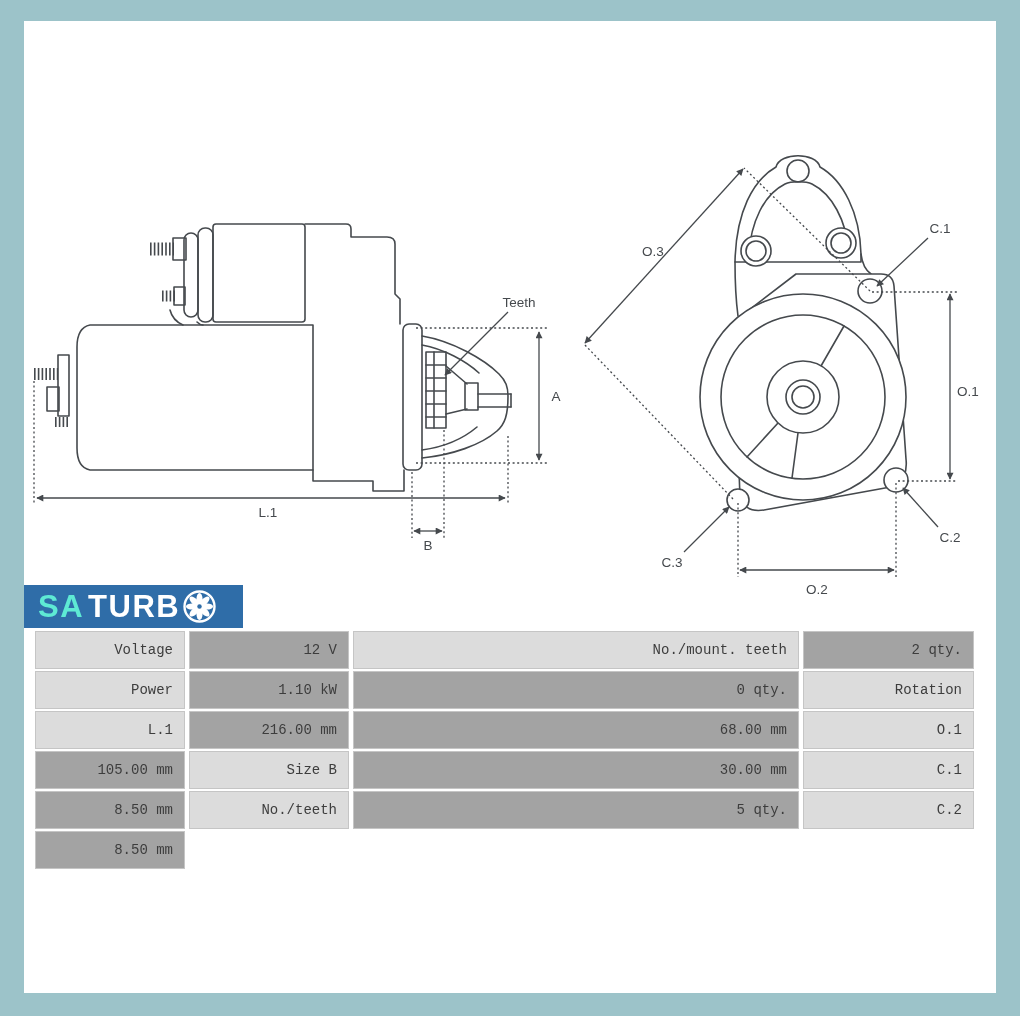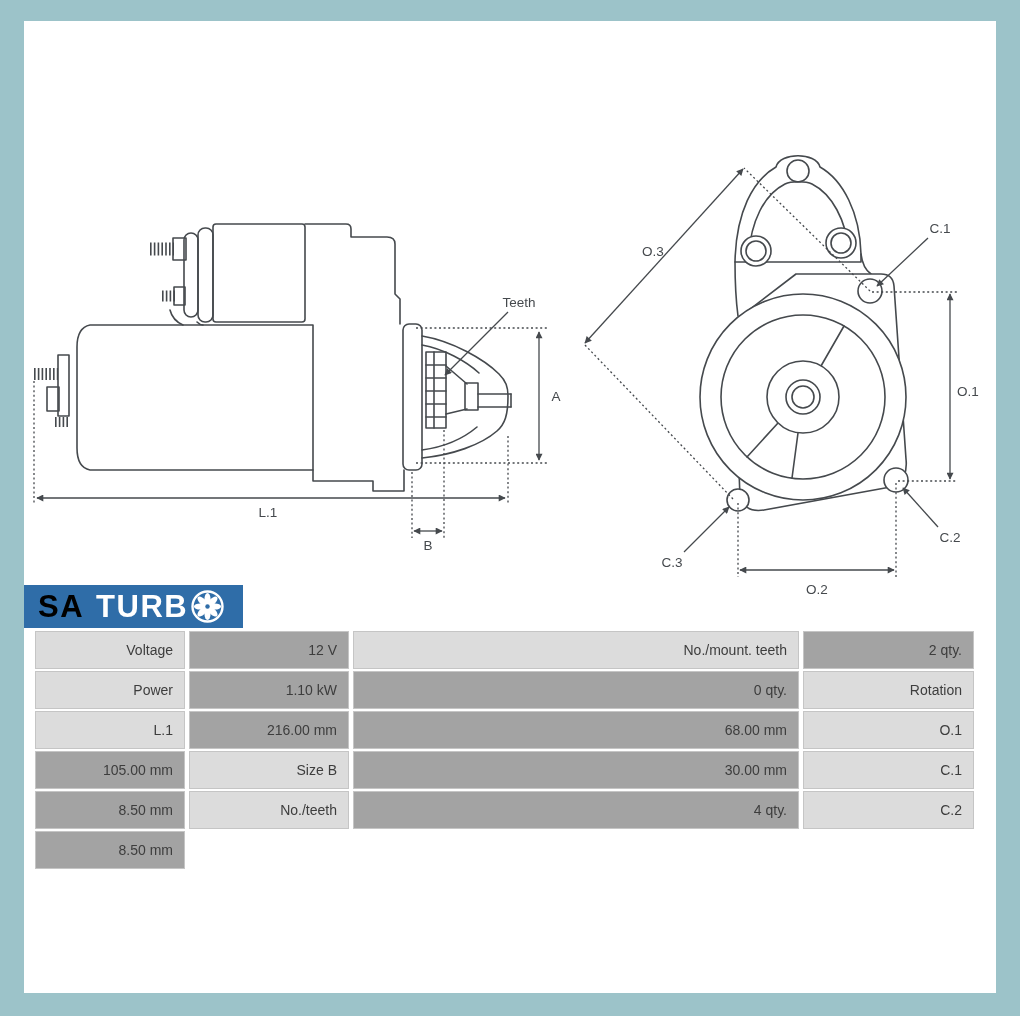--- a/index.html
+++ b/index.html
@@ -4,29 +4,29 @@
 <style>
   html,body{margin:0;padding:0;background:#9cc3c9;}
   .frame{position:relative;width:1020px;height:1016px;background:#9cc3c9;overflow:hidden;
          font-family:"Liberation Sans",sans-serif;}
   .card{position:absolute;left:24px;top:21px;width:972px;height:972px;background:#ffffff;}
   .drawing-svg{position:absolute;left:0;top:0;width:1020px;height:1016px;pointer-events:none;}
 
   
   .logo{position:absolute;left:24px;top:585px;width:219px;height:43px;background:#2f6da8;
         display:flex;align-items:center;padding-left:14px;box-sizing:border-box;}
-  .logo .sa{color:#000000;font-weight:bold;font-size:31px;letter-spacing:1.5px;line-height:1;}
-  .logo .turb{color:#fff;font-weight:bold;font-size:31px;letter-spacing:1.5px;line-height:1;margin-left:12px;}
+  .logo .sa{color:#5eead4;font-weight:bold;font-size:31px;letter-spacing:1.5px;line-height:1;}
+  .logo .turb{color:#fff;font-weight:bold;font-size:31px;letter-spacing:1.5px;line-height:1;margin-left:4px;}
   .logo svg{display:block;margin-left:1px;}
 
   
   .spec-table{position:absolute;left:35px;top:631px;display:grid;
               grid-template-columns:150px 160px 446px 171px;
               grid-auto-rows:38px;gap:2px 4px;
-              font-family:Liberation Sans, sans-serif;
+              font-family:Liberation Mono, monospace;
               font-size:14px;color:#3d3d3d;}
   .cell{box-sizing:border-box;border:1px solid #c5c5c5;line-height:36px;
         text-align:right;padding-right:11px;white-space:nowrap;overflow:hidden;}
   .cell.lab{background:#dcdcdc;}
   .cell.val{background:#a3a3a3;}
 
   
   .ln{stroke:#45494d;stroke-width:1.6;fill:none;stroke-linejoin:round;stroke-linecap:round;}
   .lnf{stroke:#45494d;stroke-width:1.6;fill:#ffffff;stroke-linejoin:round;}
   .thread{stroke:#45494d;stroke-dasharray:1.6 2.2;fill:none;}
@@ -193,17 +193,17 @@
     <div class="cell val">68.00 mm</div>
     <div class="cell lab">O.1</div>
     <div class="cell val">105.00 mm</div>
 
     <div class="cell lab">Size B</div>
     <div class="cell val">30.00 mm</div>
     <div class="cell lab">C.1</div>
     <div class="cell val">8.50 mm</div>
 
     <div class="cell lab">No./teeth</div>
-    <div class="cell val">4 qty.</div>
+    <div class="cell val">5 qty.</div>
     <div class="cell lab">C.2</div>
     <div class="cell val">8.50 mm</div>
   </div>
 </div>
 
 </body></html>

